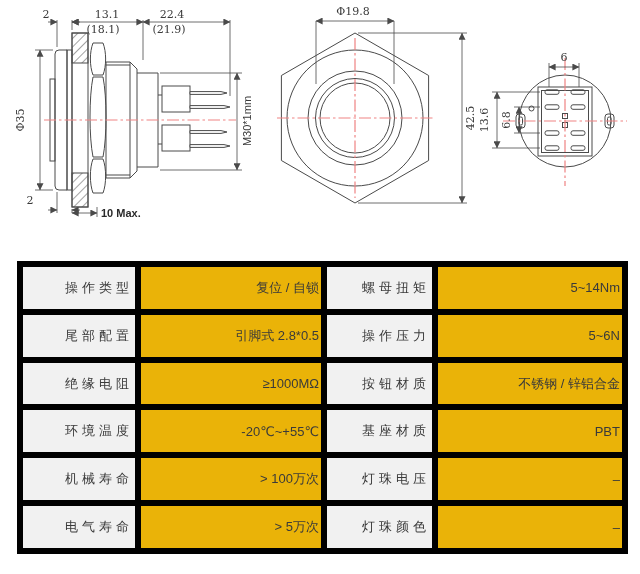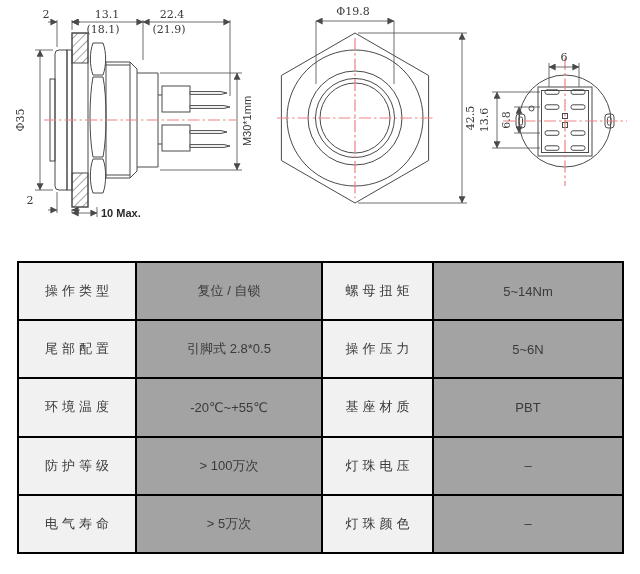--- a/index.html
+++ b/index.html
@@ -10,25 +10,25 @@
   #drawing{position:absolute;left:0;top:0;}
   .dim-serif{font-family:"DejaVu Serif","Liberation Serif",serif;font-size:11px;fill:#3a3a3a;}
   .dim-sans{font-family:"Liberation Sans","DejaVu Sans",sans-serif;font-size:11px;fill:#3a3a3a;}
   .dim-bold{font-family:"Liberation Sans","DejaVu Sans",sans-serif;font-size:11px;font-weight:bold;fill:#2a2a2a;}
   #spec-table-wrap{position:absolute;left:17px;top:261px;width:605px;height:293px;}
   table.spec{
     border-collapse:collapse;table-layout:fixed;width:605px;height:293px;
     font-size:13px;color:#3a3a3a;
   }
   table.spec td{
-    border:2px solid #000000;text-align:center;vertical-align:middle;
+    border:6px solid #000000;text-align:right;vertical-align:middle;
     padding:0 2px;overflow:hidden;white-space:nowrap;
   }
   td.lbl{background:#f1f1f1;letter-spacing:4px;text-indent:4px;}
-  td.val{background:#a3a3a3;}
+  td.val{background:#eab308;}
 </style>
 </head>
 <body>
 
 <svg id="drawing" width="640" height="250" viewBox="0 0 640 250">
   <defs>
     <marker id="arr" viewBox="0 0 10 10" refX="9.5" refY="5" markerWidth="9" markerHeight="7" markerUnits="userSpaceOnUse" orient="auto-start-reverse">
       <path d="M0,0 L10,5 L0,10 Z" fill="#4a4a4a"></path>
     </marker>
     <pattern id="hatch" width="6" height="6" patternUnits="userSpaceOnUse" patternTransform="rotate(45)">
@@ -202,27 +202,33 @@
         <td class="lbl">螺母扭矩</td>
         <td class="val">5~14Nm</td>
       </tr>
       <tr>
         <td class="lbl">尾部配置</td>
         <td class="val">引脚式 2.8*0.5</td>
         <td class="lbl">操作压力</td>
         <td class="val">5~6N</td>
       </tr>
       <tr>
+        <td class="lbl">绝缘电阻</td>
+        <td class="val">≥1000MΩ</td>
+        <td class="lbl">按钮材质</td>
+        <td class="val">不锈钢 / 锌铝合金</td>
+      </tr>
+      <tr>
         <td class="lbl">环境温度</td>
         <td class="val">-20℃~+55℃</td>
         <td class="lbl">基座材质</td>
         <td class="val">PBT</td>
       </tr>
       <tr>
-        <td class="lbl">防护等级</td>
+        <td class="lbl">机械寿命</td>
         <td class="val">&gt; 100万次</td>
         <td class="lbl">灯珠电压</td>
         <td class="val">–</td>
       </tr>
       <tr>
         <td class="lbl">电气寿命</td>
         <td class="val">&gt; 5万次</td>
         <td class="lbl">灯珠颜色</td>
         <td class="val">–</td>
       </tr>

